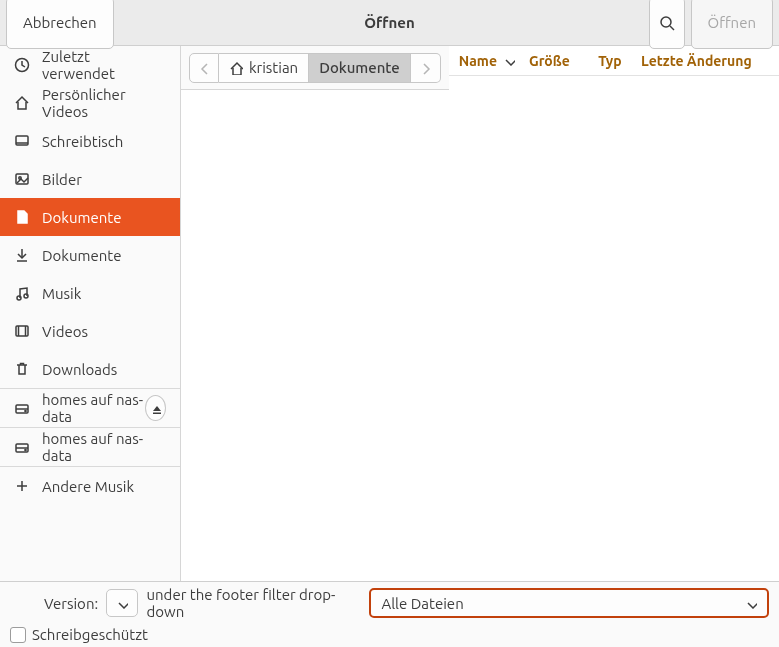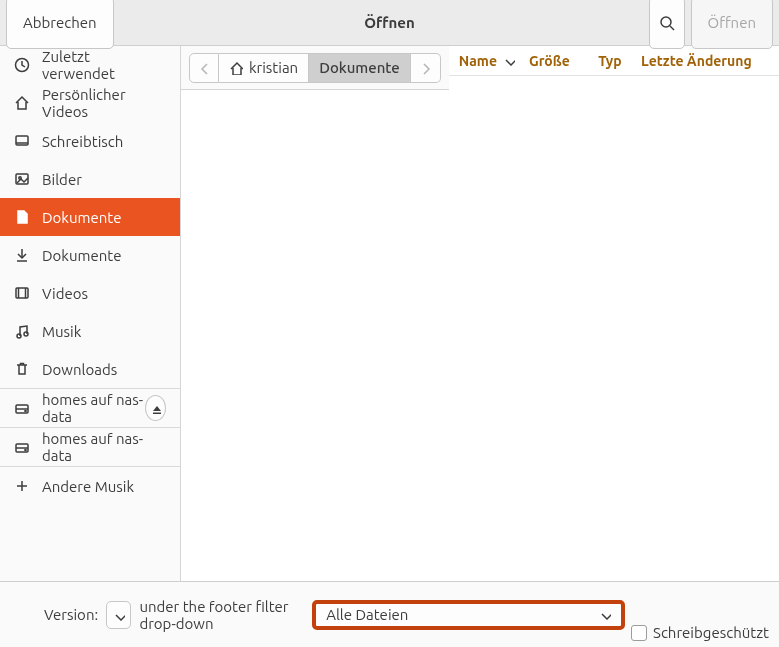--- a/index.html
+++ b/index.html
@@ -155,21 +155,21 @@
   .col-type  { width: 34px; text-align: center; }
   .col-mod   { width: 128px; }
   .list-body { flex: 1; }
 
   
   .footer {
     height: 66px;
     border-top: 1px solid #cfcfcf;
     background: #fafafa;
     display: flex;
-    flex-direction: row;
+    flex-direction: column;
     justify-content: center;
     padding: 6px 10px 6px 10px;
     gap: 6px;
   }
   .footer .row1 {
     display: flex;
     align-items: center;
     gap: 8px;
   }
   .version-label { margin-left: 34px; color:#3d3d3d; }
@@ -179,21 +179,21 @@
     border-radius: 5px;
     background:#fdfdfd;
     display: inline-flex;
     align-items: center; justify-content: center;
     cursor: pointer;
   }
   .filetype {
     margin-left: auto;
     width: 420px;
     height: 30px;
-    border: 4px solid #c2410c;
+    border: 2px solid #c2410c;
     border-radius: 5px;
     background:#fdfdfd;
     display: flex;
     align-items: center;
     padding: 0 10px;
     cursor: pointer;
   }
   .filetype .chev { margin-left: auto; }
   .row2 { display:flex; align-items:flex-end; gap:6px; }
   .checkbox {
@@ -342,32 +342,32 @@
       <span class="ico">
           <svg width="16" height="16">
             <use href="#i-download"></use>
           </svg>
         </span>
       <span>Dokumente</span>
     </div>
     <div class="side-item">
       <span class="ico">
           <svg width="16" height="16">
+            <use href="#i-music"></use>
+          </svg>
+        </span>
+      <span>Musik</span>
+    </div>
+    <div class="side-item">
+      <span class="ico">
+          <svg width="16" height="16">
             <use href="#i-video"></use>
           </svg>
         </span>
       <span>Videos</span>
-    </div>
-    <div class="side-item">
-      <span class="ico">
-          <svg width="16" height="16">
-            <use href="#i-music"></use>
-          </svg>
-        </span>
-      <span>Musik</span>
     </div>
     <div class="side-item">
       <span class="ico">
           <svg width="16" height="16">
             <use href="#i-trash"></use>
           </svg>
         </span>
       <span>Downloads</span>
     </div>
 

